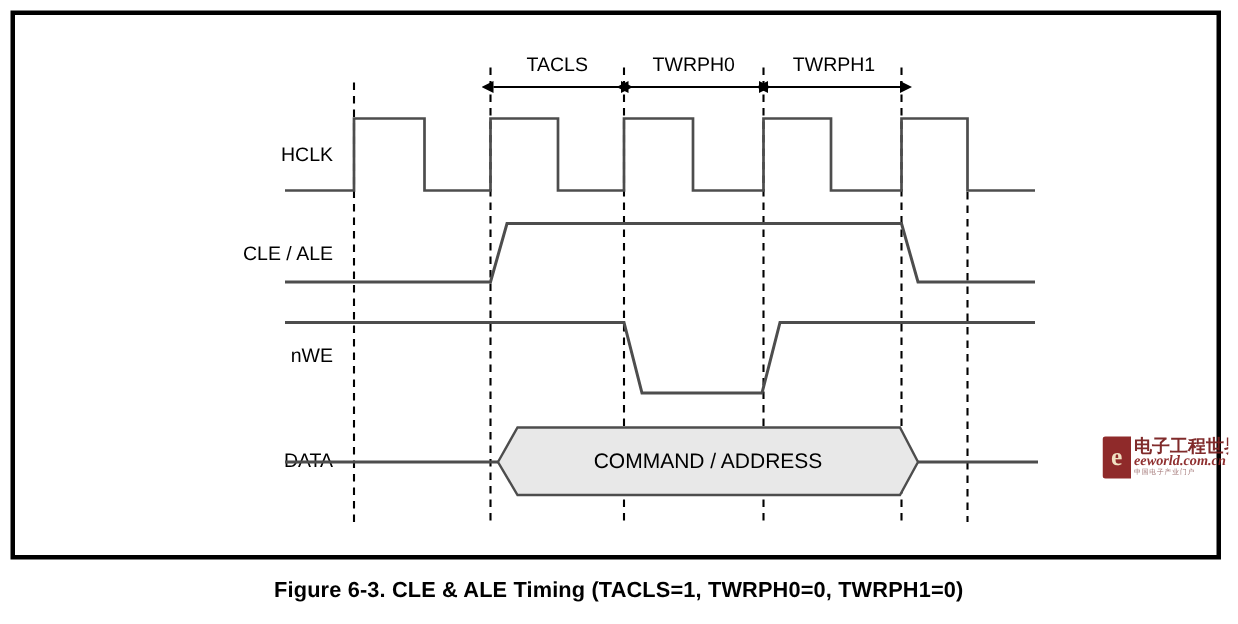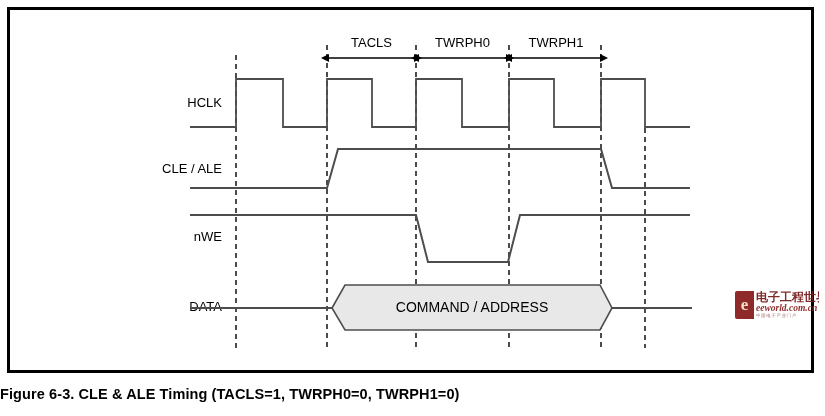--- a/index.html
+++ b/index.html
@@ -83,21 +83,21 @@
     fill: #e8e8e8;
     stroke: #4d4d4d;
     stroke-width: 1.6;
     stroke-linejoin: miter;
   }
   .caption {
     position: absolute;
     left: 0;
     top: 386px;
     width: 825px;
-    text-align: left;
+    text-align: center;
     font-family: "Liberation Sans", sans-serif;
     font-size: 14.5px;
     font-weight: bold;
     color: #000000;
     letter-spacing: 0.1px;
   }
   .watermark {
     position: absolute;
     right: 6px;
     bottom: 2px;

